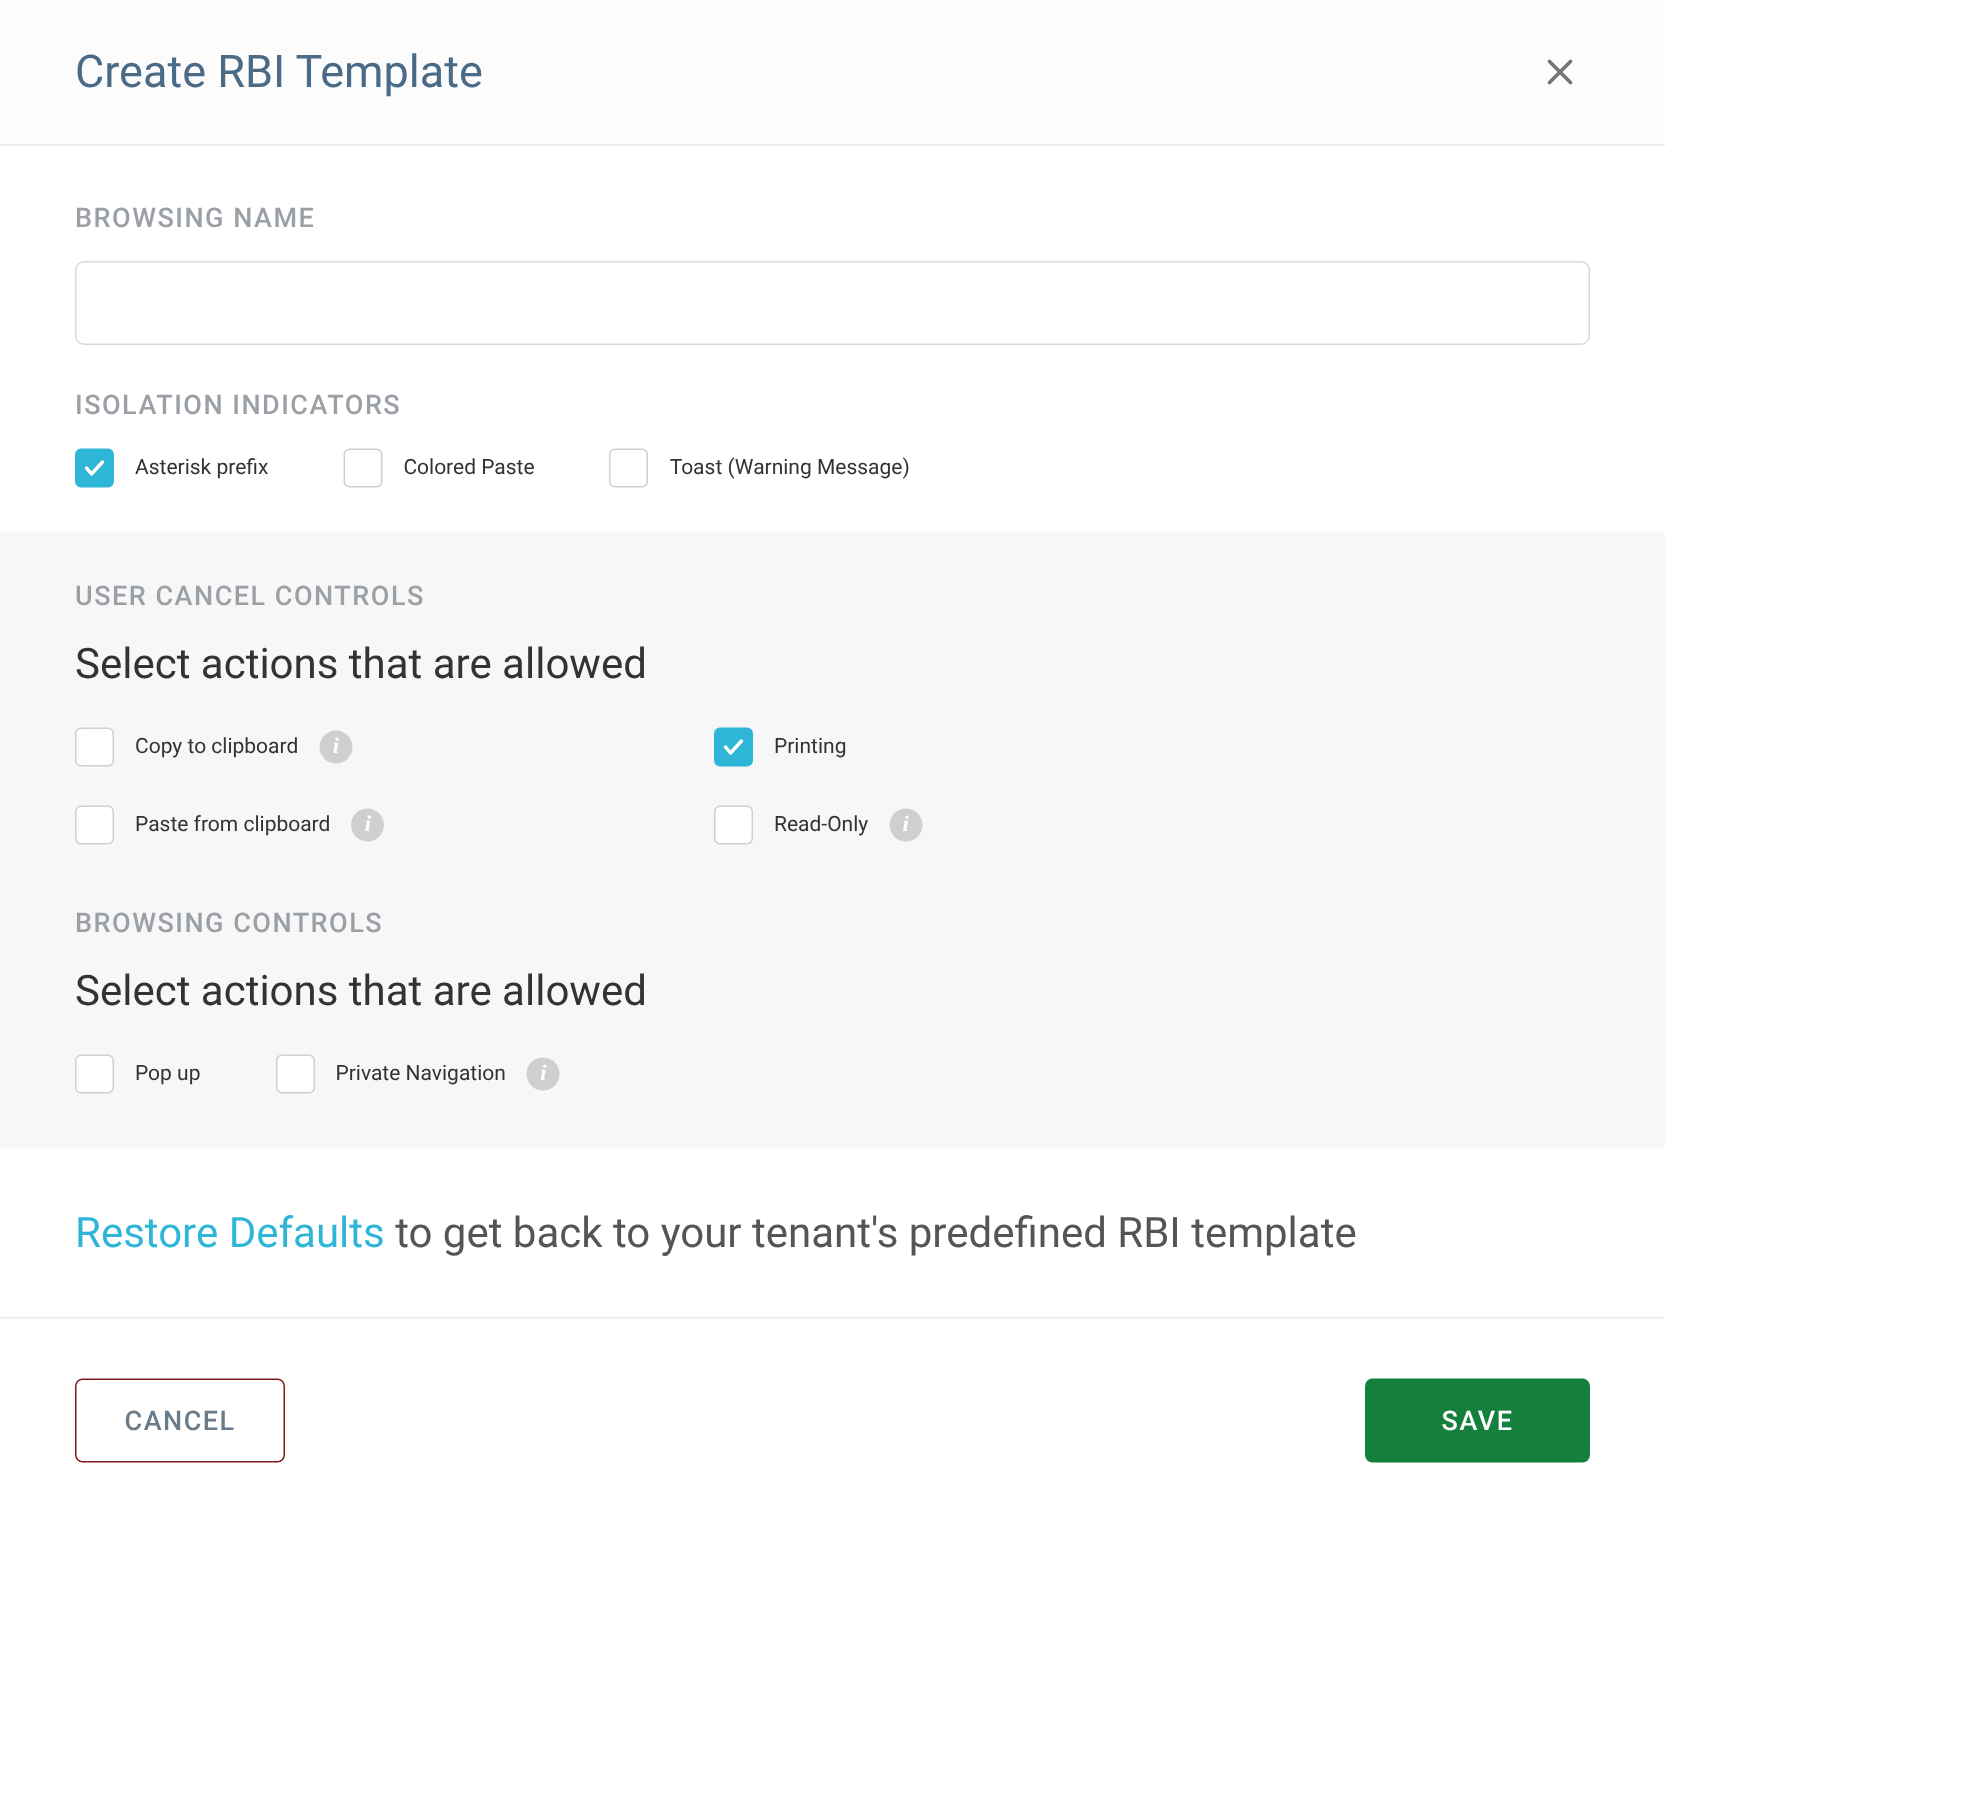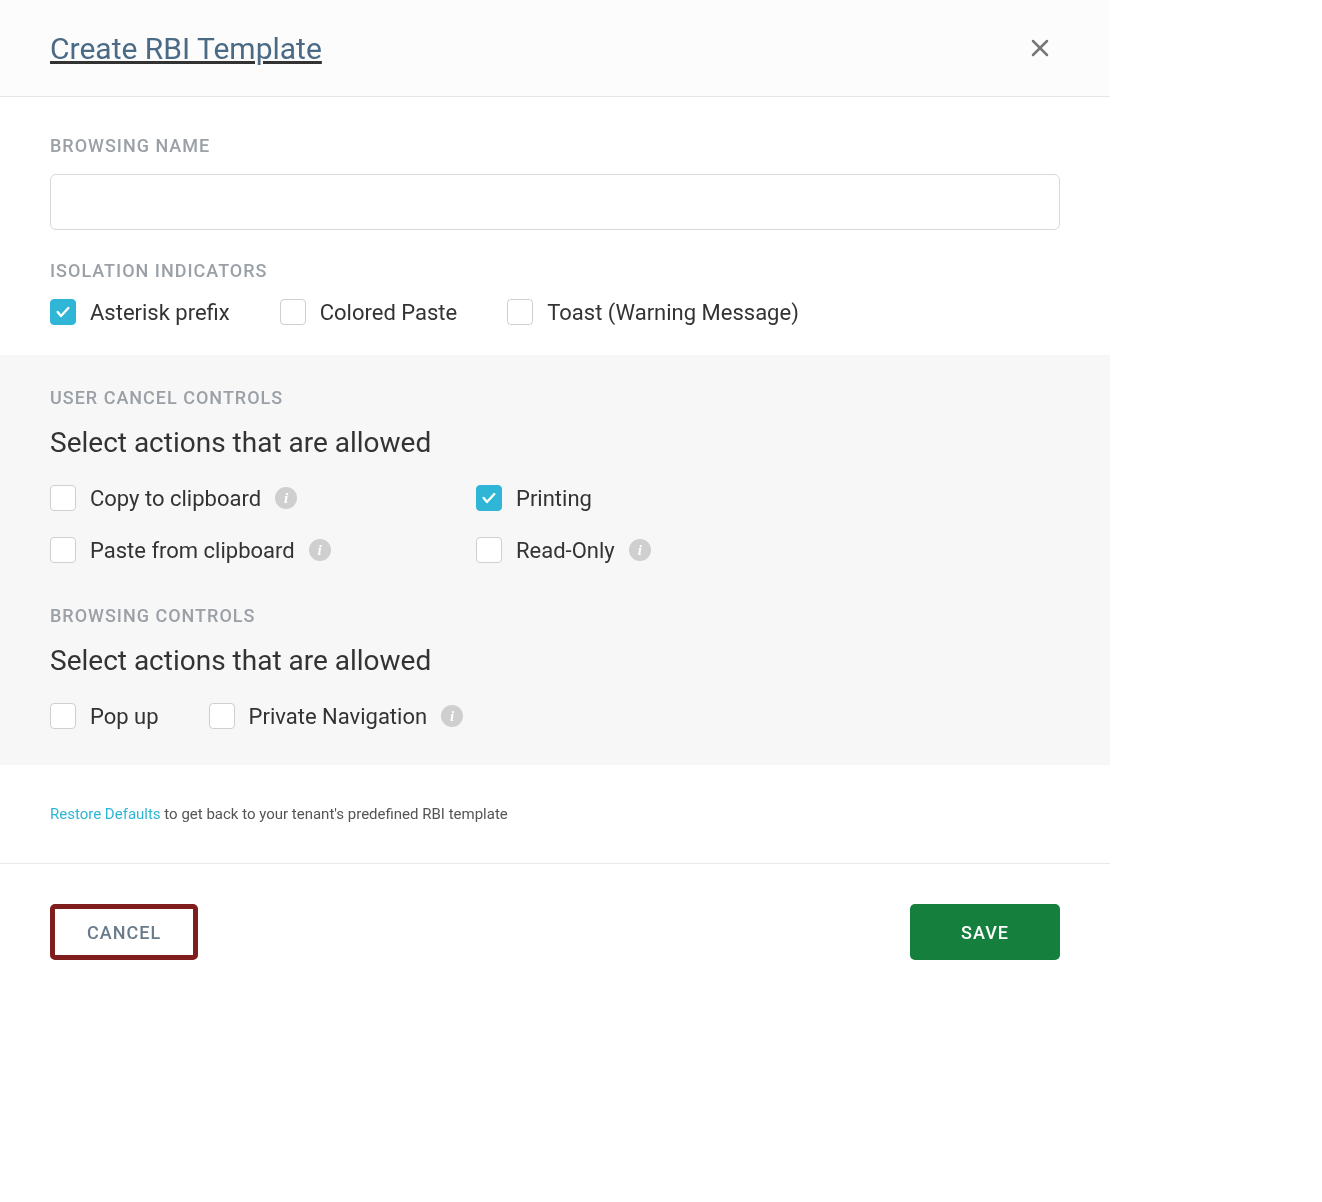--- a/index.html
+++ b/index.html
@@ -17,21 +17,20 @@
       display: flex;
       flex-direction: column;
     }
     .dialog-header {
       display: flex;
       justify-content: space-between;
       align-items: center;
       padding: 28px 50px 28px 50px;
       border-bottom: 1px solid #e6e6e6;
       background: #fcfcfc;
-      text-decoration: underline;
     }
     .dialog-title {
       font-size: 30px;
       font-weight: 400;
       color: #4a6a86;
     }
     .close-btn {
       cursor: pointer;
       color: #888;
       display: flex;
@@ -100,42 +99,42 @@
       flex-shrink: 0;
     }
     .chk-box.checked {
       background: #2fb6d6;
       border-color: #2fb6d6;
     }
     .chk-box.checked svg {
       stroke: #fff;
     }
     .chk-label {
-      font-size: 22px;
+      font-size: 14px;
       color: #333;
     }
     .info-icon {
       width: 22px;
       height: 22px;
       border-radius: 50%;
       background: #cfcfcf;
       color: #fff;
       font-size: 15px;
       font-weight: 700;
       display: inline-flex;
       align-items: center;
       justify-content: center;
       font-style: italic;
       font-family: Georgia, serif;
       cursor: default;
       flex-shrink: 0;
     }
     .restore-section {
       padding: 40px 50px 40px 50px;
-      font-size: 15px;
+      font-size: 28px;
     }
     .restore-link {
       color: #2fb6d6;
       cursor: pointer;
     }
     .restore-text { color: #555; }
     .dialog-footer {
       border-top: 1px solid #eaeaea;
       padding: 40px 50px;
       display: flex;
@@ -148,21 +147,21 @@
       border-radius: 5px;
       font-size: 18px;
       letter-spacing: 1px;
       display: flex;
       align-items: center;
       justify-content: center;
       cursor: pointer;
       font-weight: 500;
     }
     .btn-cancel {
-      border: 5px solid #7f1d1d;
+      border: 1px solid #7f1d1d;
       background: #fff;
       color: #6a7b8a;
     }
     .btn-save {
       border: none;
       background: #15803d;
       color: #fff;
       min-width: 150px;
     }
   </style>

